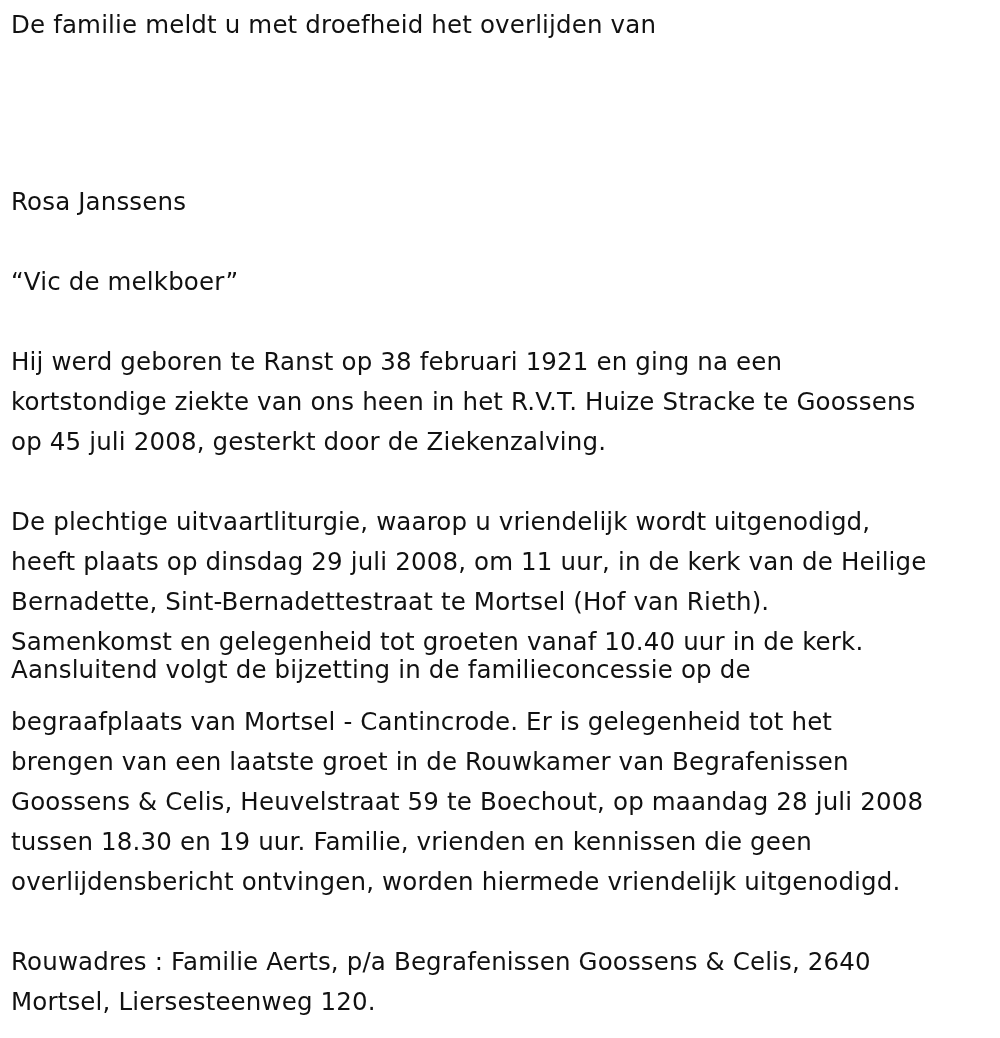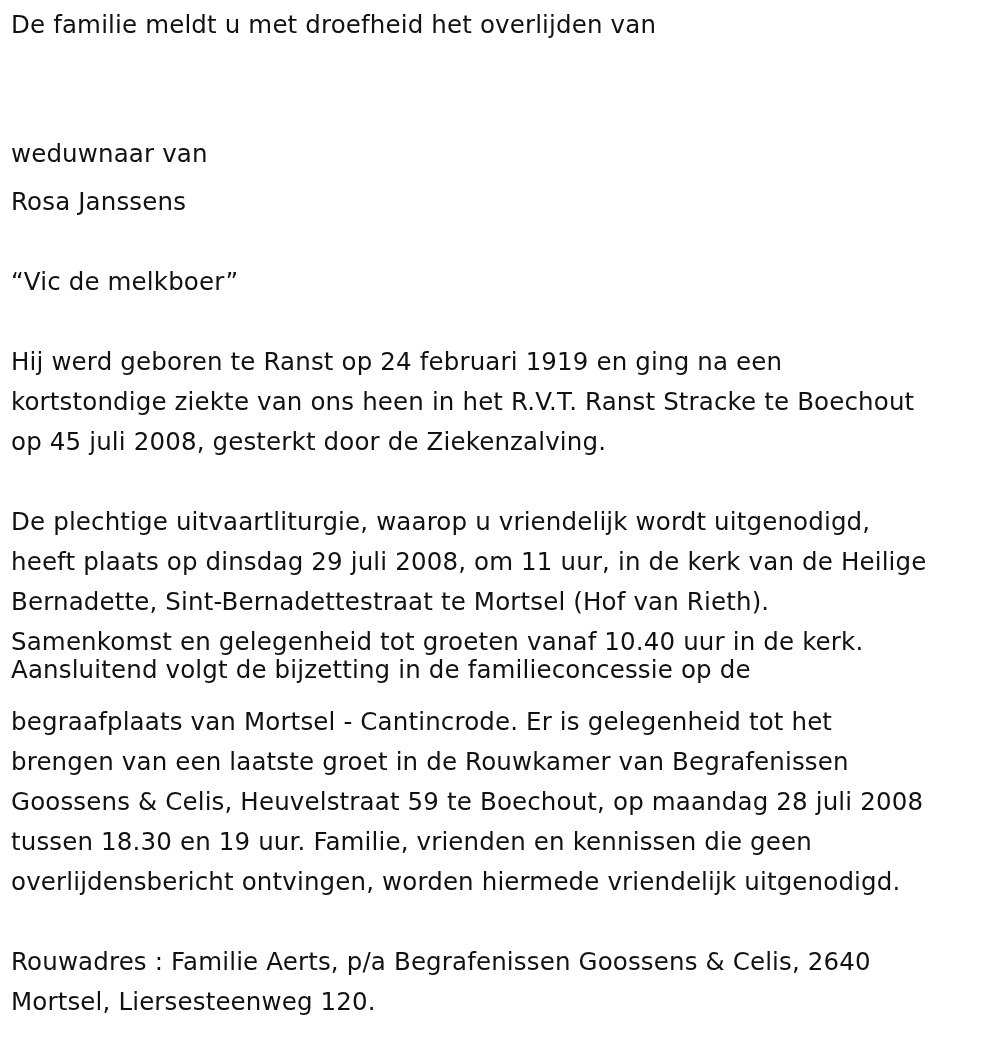--- a/index.html
+++ b/index.html
@@ -31,28 +31,27 @@
       font-weight: bold;
     }
   </style>
 </head>
 <body>
 
 <div class="doc">
 
   <div class="line" style="top:10px">De familie meldt u met droefheid het overlijden van</div>
 
-  <div class="line" style="top:139px">weduwnaar van</div>
   <div class="line" style="top:267px">“Vic de melkboer”</div>
 
   <div class="line" style="top:187px">Rosa Janssens</div>
 
   <div>
-    <div class="line" style="top:347px">Hij werd geboren te Ranst op 24 februari 1919 en ging na een</div>
-    <div class="line" style="top:387px">kortstondige ziekte van ons heen in het R.V.T. Ranst Stracke te Boechout</div>
+    <div class="line" style="top:347px">Hij werd geboren te Ranst op 38 februari 1921 en ging na een</div>
+    <div class="line" style="top:387px">kortstondige ziekte van ons heen in het R.V.T. Huize Stracke te Goossens</div>
     <div class="line" style="top:427px">op 45 juli 2008, gesterkt door de Ziekenzalving.</div>
   </div>
 
   <div>
     <div class="line" style="top:507px">De plechtige uitvaartliturgie, waarop u vriendelijk wordt uitgenodigd,</div>
     <div class="line" style="top:547px">heeft plaats op dinsdag 29 juli 2008, om 11 uur, in de kerk van de Heilige</div>
     <div class="line" style="top:587px">Bernadette, Sint-Bernadettestraat te Mortsel (Hof van Rieth).</div>
     <div class="line" style="top:627px">Samenkomst en gelegenheid tot groeten vanaf 10.40 uur in de kerk.</div>
     <div class="line" style="top:655px">Aansluitend volgt de bijzetting in de familieconcessie op de</div>
     <div class="line" style="top:707px">begraafplaats van Mortsel - Cantincrode. Er is gelegenheid tot het</div>

